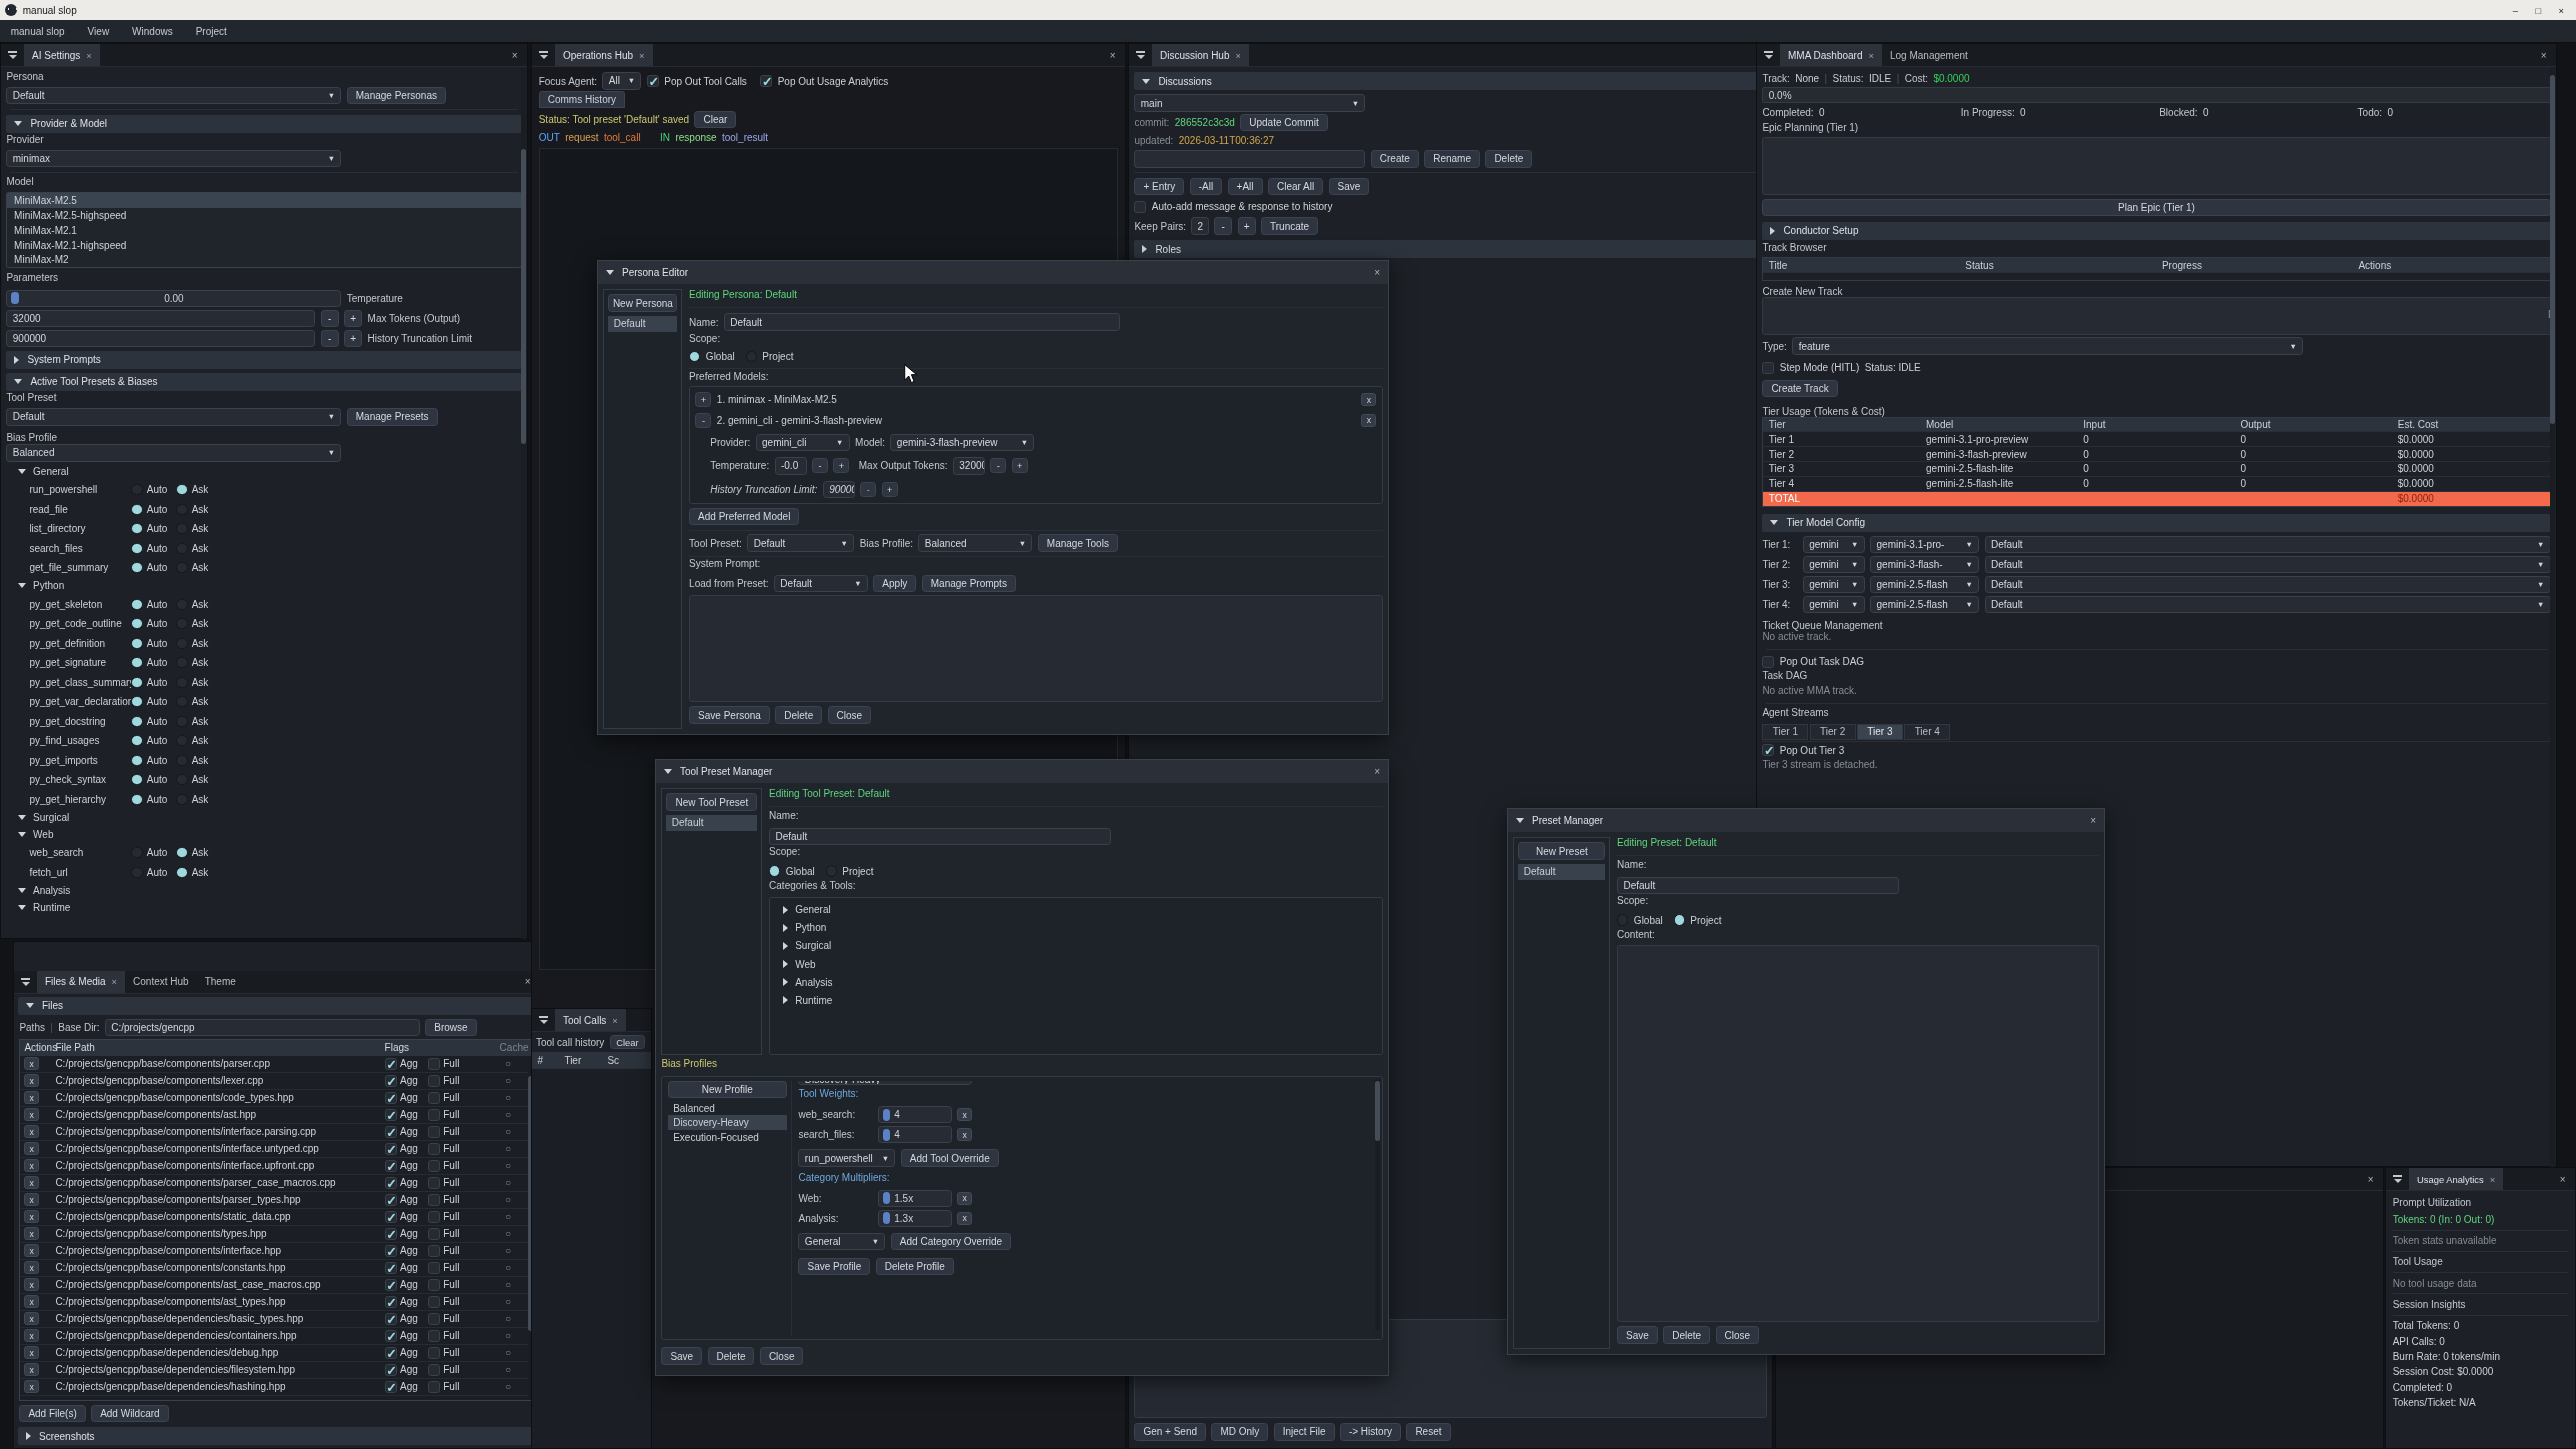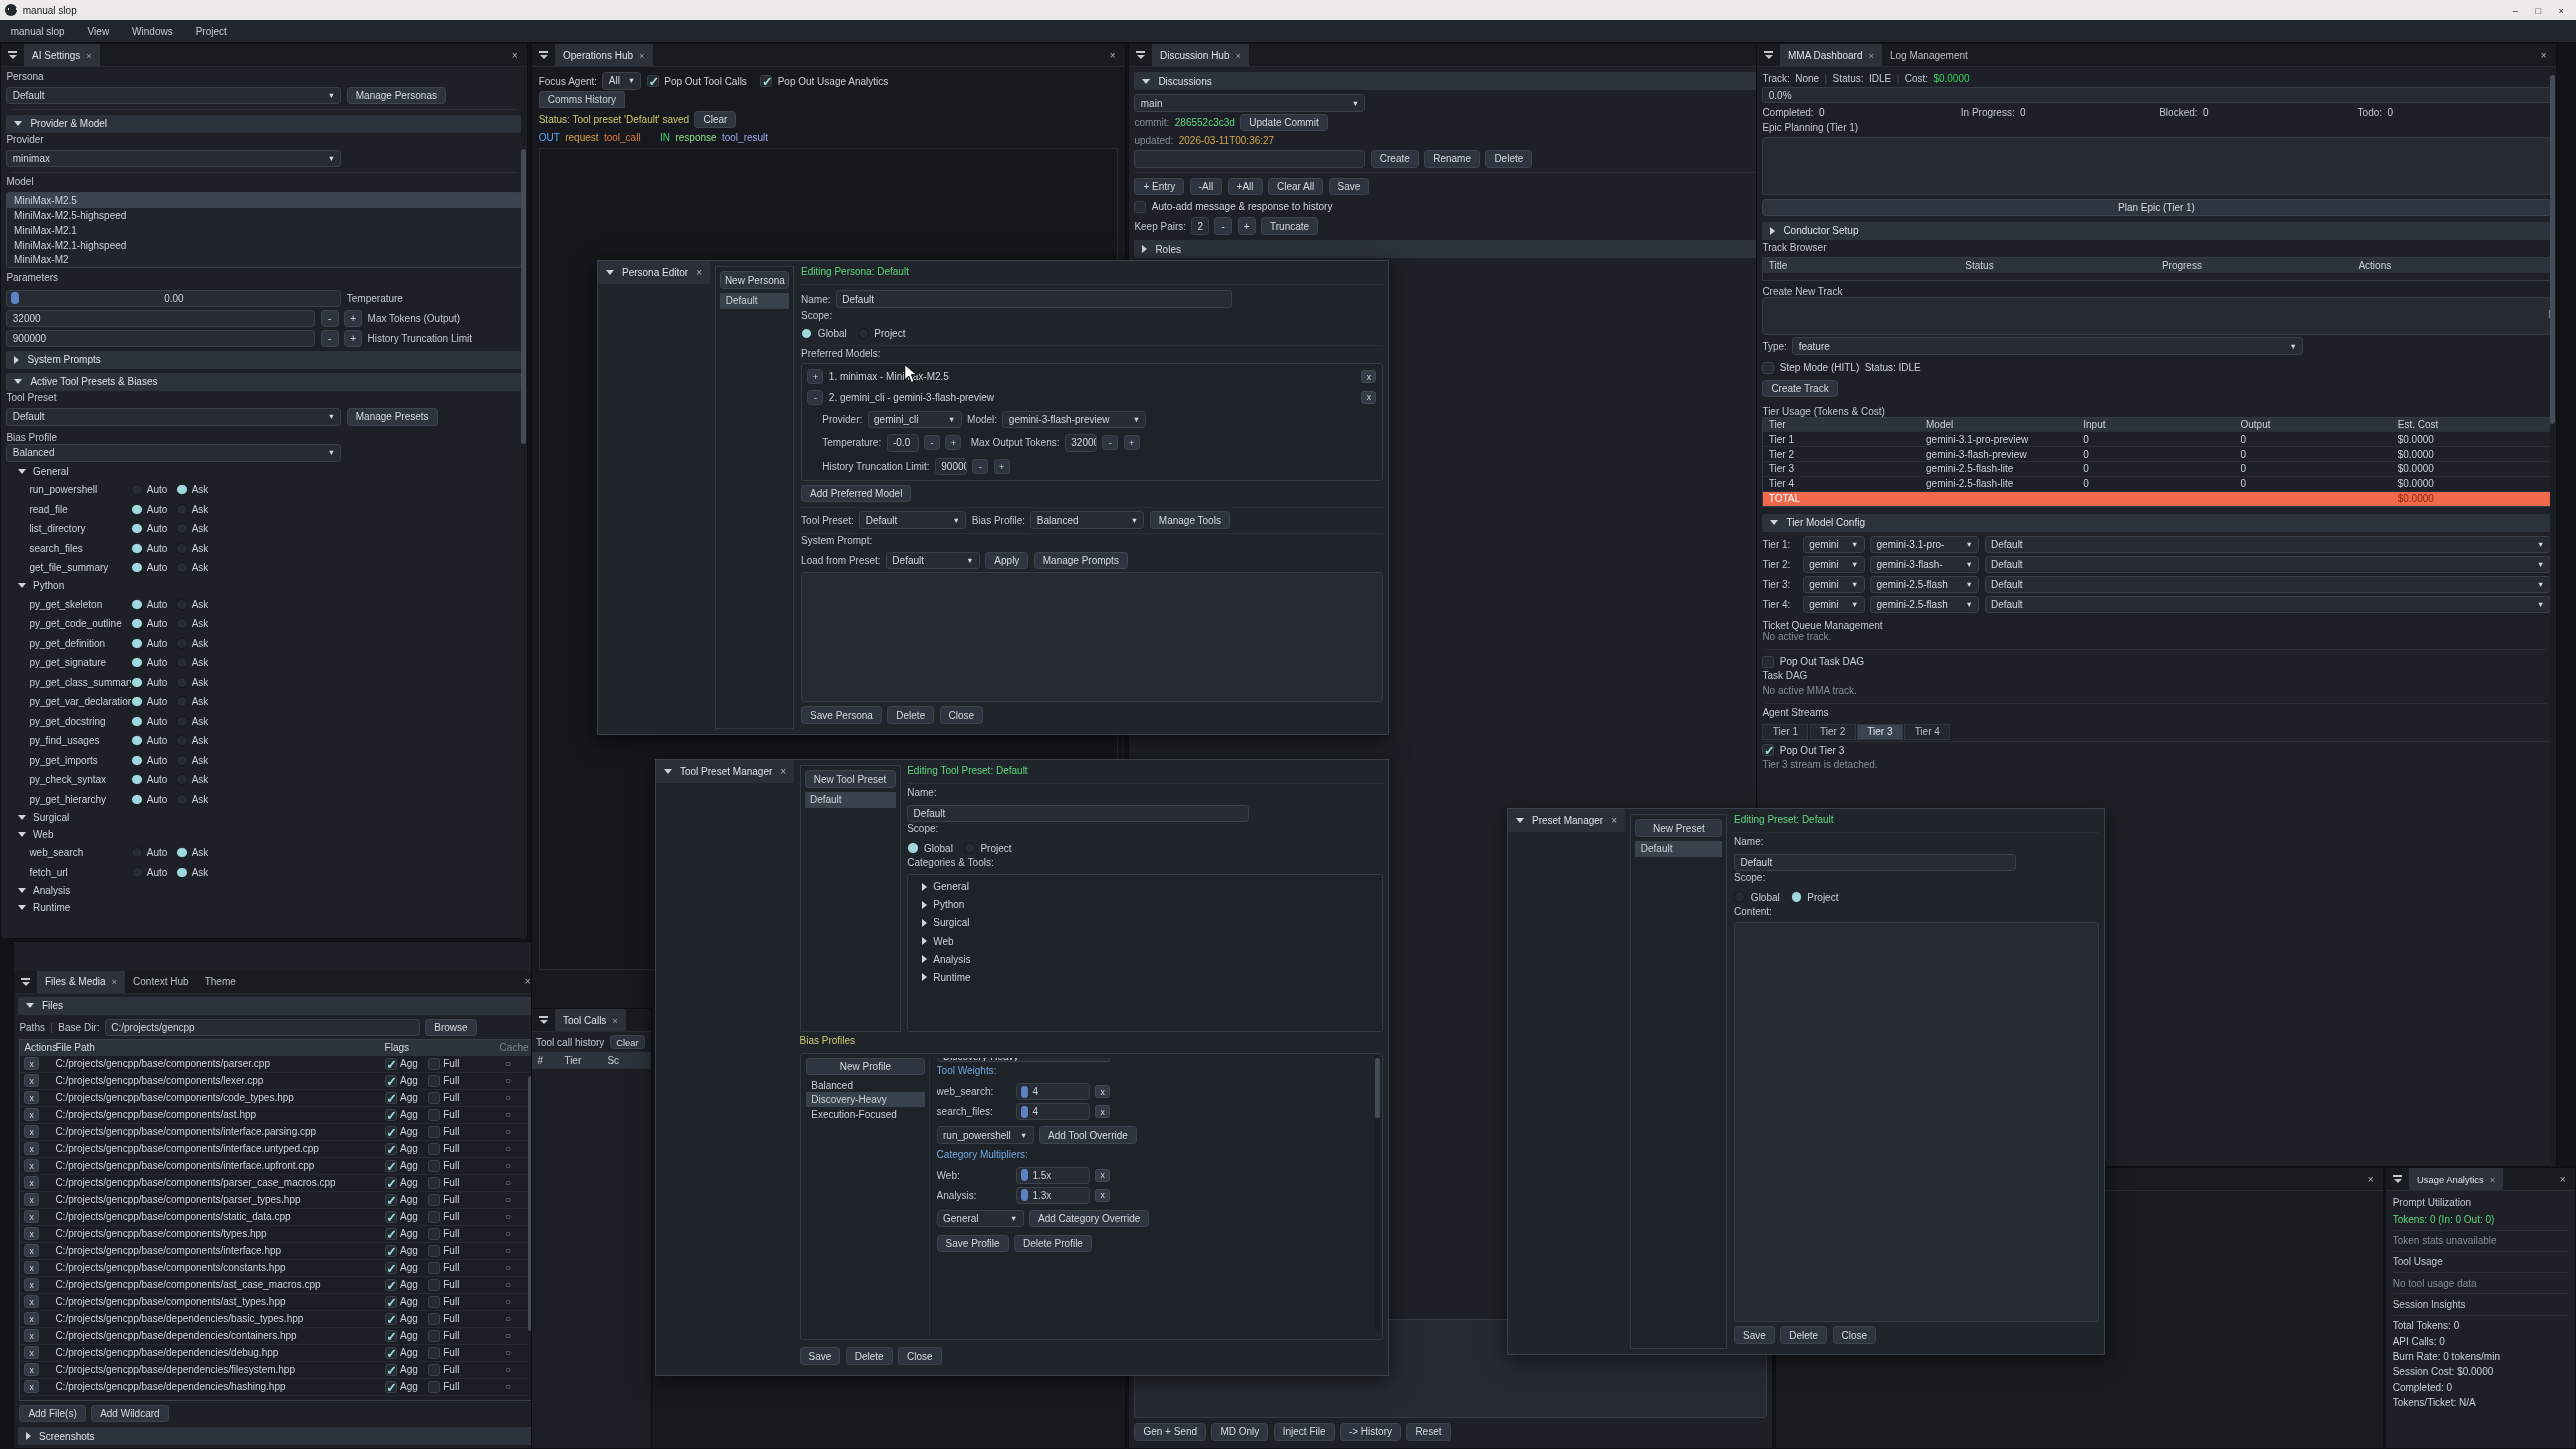--- a/index.html
+++ b/index.html
@@ -120,21 +120,21 @@
   .streamtab.active { background:#3a4350; color:#e2e6ea; }
 
   
   #panel-brempty { left:1775px; top:1167px; width:609px; height:282px; background:#1a1d22; }
   #panel-usage { left:2385px; top:1167px; width:191px; height:282px; }
   #panel-usage .body { padding:4px 6.7px; display:flex; flex-direction:column; gap:1.3px; }
   .uline { height:15.4px; display:flex; align-items:center; }
 
   
   .dialog { position:absolute; background:#20252c; border:0.7px solid #3a414b; box-shadow:0 5.4px 20px rgba(0,0,0,.6);
-    display:flex; flex-direction:row;justify-content:space-between; }
+    display:flex; flex-direction:column;justify-content:space-between; }
   .dtitle { height:23px; flex:none; background:#2a2f38; display:flex; align-items:center; gap:8px; padding:0 8px; color:#dde1e7; }
   .dtitle .close { margin-left:auto; color:#aeb4bc; }
   .dbody { flex:1; display:flex; overflow:hidden; padding:5.4px; gap:6.7px; }
   .dleft { flex:none; border:0.7px solid #343b45; background:#1e2229; display:flex; flex-direction:column; padding:4px; gap:4px; }
   .dlist-item { height:16px; display:flex; align-items:center; padding:0 5.4px; }
   .dlist-item.sel { background:#39414d; }
   .dright { flex:1; display:flex; flex-direction:column; overflow:hidden; }
   .prefbox { border:0.7px solid #343b45; background:#1e2229; border-radius:2.7px; padding:4px 5.4px; display:flex; flex-direction:column; gap:3.4px; }
 
   #dlg-persona { left:597px; top:260px; width:792px; height:475px; z-index:10; }
@@ -1140,21 +1140,21 @@
           <div class="row" style="height:20px; padding-left:14.8px;">
             <span class="lbl">Temperature:</span>
             <span class="inp" style="width:32px;">-0.0</span>
             <span class="btn stepbtn sm">-</span>
             <span class="btn stepbtn sm">+</span>
             <span class="lbl" style="margin-left:4px;">Max Output Tokens:</span>
             <span class="inp" style="width:32px;">32000</span>
             <span class="btn stepbtn sm">-</span>
             <span class="btn stepbtn sm">+</span>
           </div>
-          <div class="row" style="height:20px; padding-left:14.8px;">
+          <div class="row" style="height:20px; padding-left:14.8px;font-style:italic;">
             <span class="lbl">History Truncation Limit:</span>
             <span class="inp" style="width:32px;">900000</span>
             <span class="btn stepbtn sm">-</span>
             <span class="btn stepbtn sm">+</span>
           </div>
         </div>
         <div class="row" style="height:24px; flex:none;">
           <span class="btn">Add Preferred Model</span>
         </div>
         <div class="divider" style="margin:1.3px 0;"></div>

